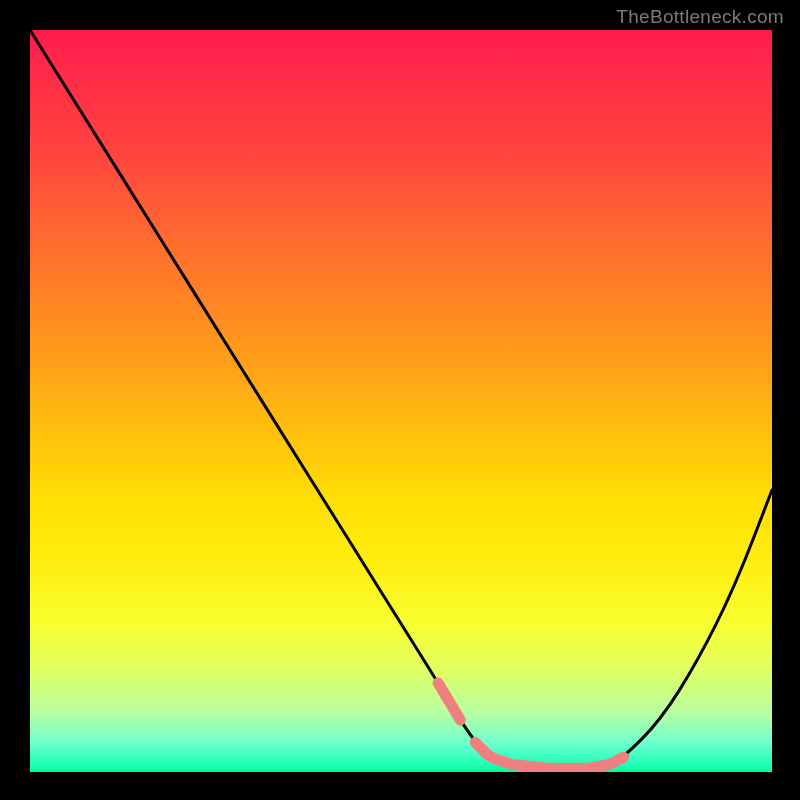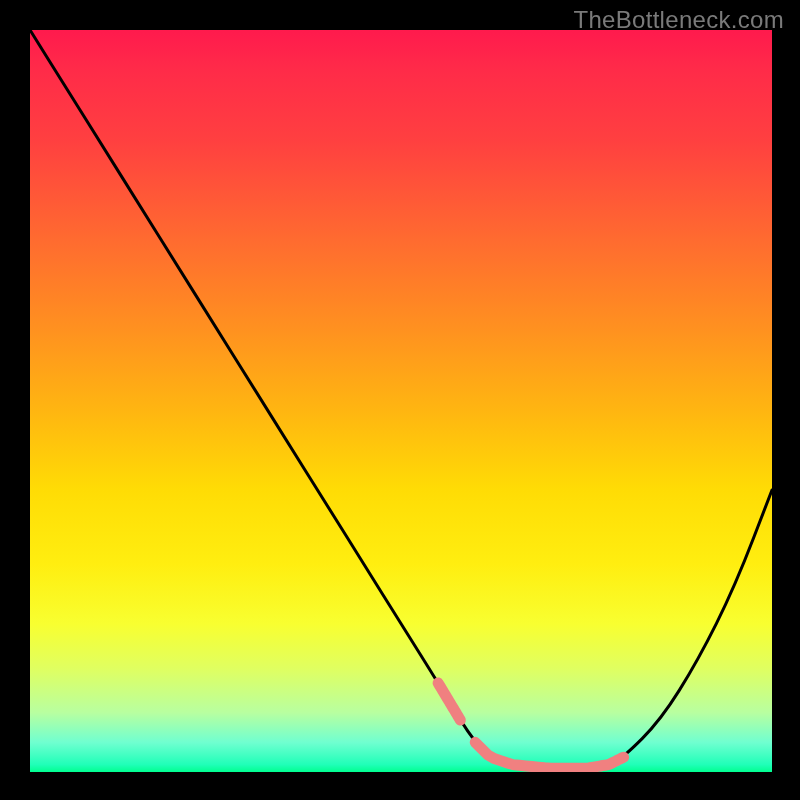--- a/index.html
+++ b/index.html
@@ -1,17 +1,17 @@
 <!DOCTYPE html>
 <html><head>
 <meta charset="utf-8">
 <style>
   * { margin: 0; padding: 0; box-sizing: border-box; }
   body { width: 800px; height: 800px; background: #000; position: relative; font-family: Arial, sans-serif; }
-  .watermark { position: absolute; top: 6px; right: 16px; color: #7a7a7a; font-size: 24px; font-weight: 500; letter-spacing: 0.3px; z-index: 10; }
+  .watermark { position: absolute; top: 6px; right: 16px; color: #7a7a7a; font-size: 19px; font-weight: 500; letter-spacing: 0.3px; z-index: 10; }
   .plot-area { position: absolute; left: 30px; top: 30px; width: 742px; height: 742px; overflow: hidden; }
   .gradient-bg { position: absolute; inset: 0; background: linear-gradient(to bottom,
       #ff1a4d 0%,
       #ff2a49 5%,
       #ff4040 15%,
       #ff6a30 28%,
       #ff9020 40%,
       #ffb810 52%,
       #ffdc05 62%,
       #ffee10 72%,

